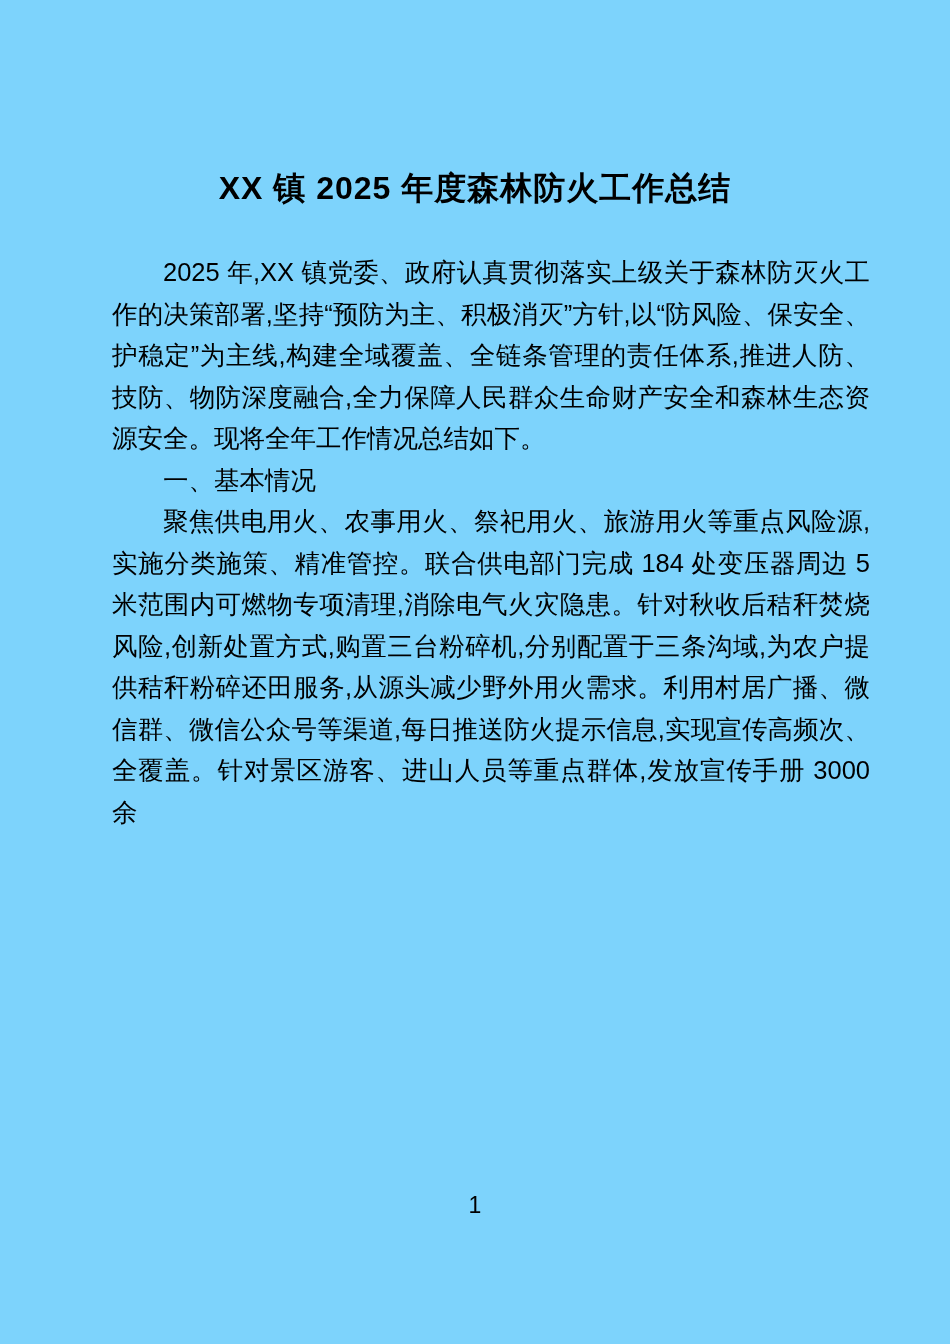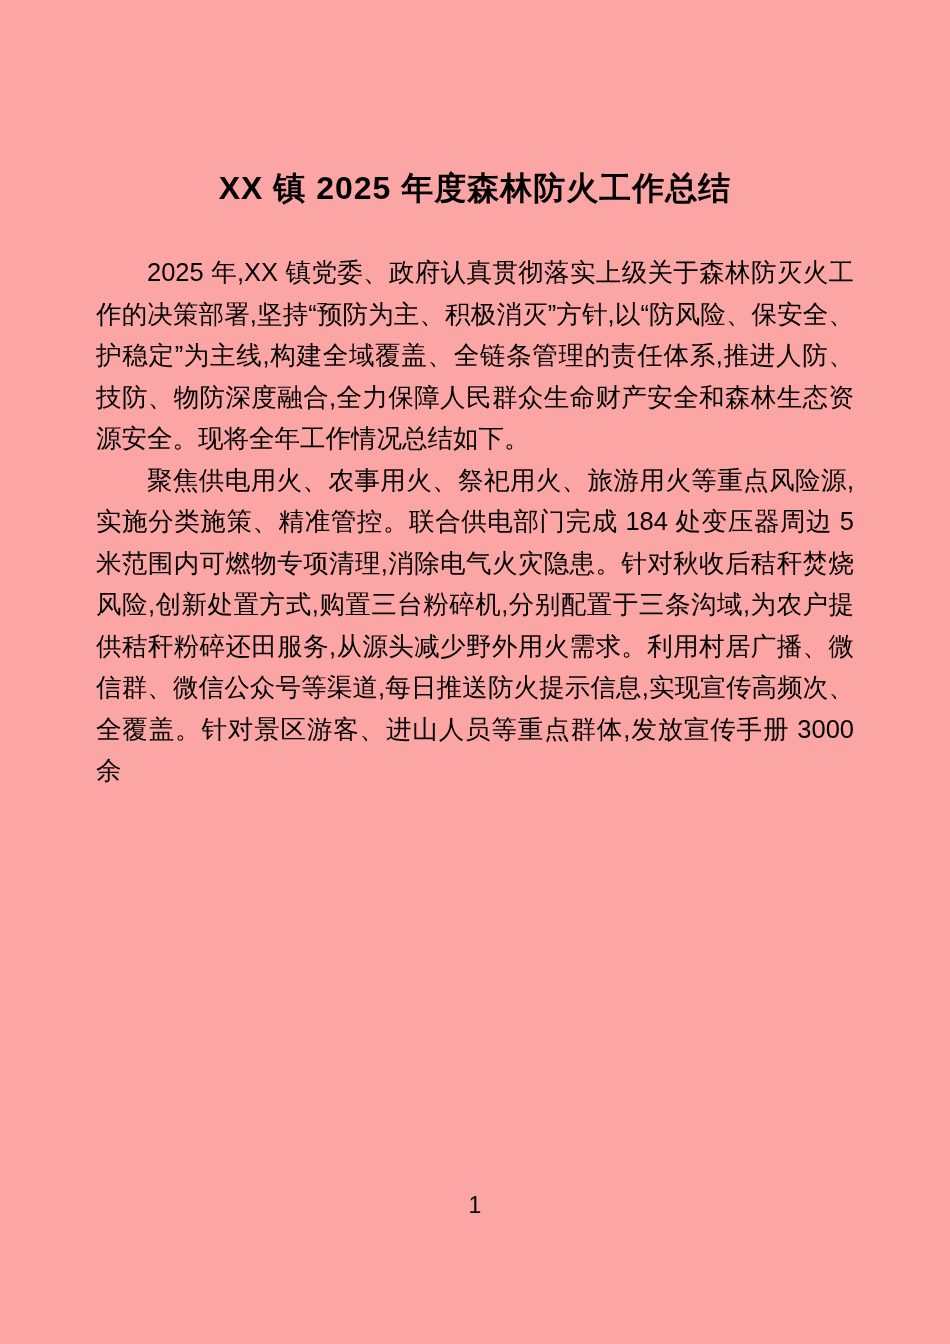--- a/index.html
+++ b/index.html
@@ -9,21 +9,21 @@
   }
   body {
     font-family: "Liberation Sans", sans-serif;
     color: #000000;
   }
   .page {
     position: relative;
     width: 950px;
     height: 1344px;
     margin: 0 auto;
-    background: #fca5a5;
+    background: #7dd3fc;
     box-sizing: border-box;
     padding: 0;
     overflow: hidden;
   }
   .content {
     position: absolute;
     left: 96px;
     top: 0;
     width: 758px;
     height: 1344px;
@@ -37,21 +37,21 @@
     letter-spacing: 1px;
     line-height: 1.3;
     position: absolute;
     top: 168px;
     left: 0;
     width: 758px;
   }
   .body-text {
     position: absolute;
     top: 252px;
-    left: 0;
+    left: 16px;
     width: 758px;
   }
   p.para {
     margin: 0;
     padding: 0;
     font-size: 25.5px;
     line-height: 41.5px;
     text-align: justify;
     text-justify: inter-ideograph;
     text-indent: 51px;
@@ -70,18 +70,19 @@
 </head>
 <body>
 
 <div class="page">
   <div class="content">
 
     <h1 class="doc-title">XX 镇 2025 年度森林防火工作总结</h1>
 
     <div class="body-text">
       <p class="para">2025 年,XX 镇党委、政府认真贯彻落实上级关于森林防灭火工作的决策部署,坚持“预防为主、积极消灭”方针,以“防风险、保安全、护稳定”为主线,构建全域覆盖、全链条管理的责任体系,推进人防、技防、物防深度融合,全力保障人民群众生命财产安全和森林生态资源安全。现将全年工作情况总结如下。</p>
+      <p class="para">一、基本情况</p>
       <p class="para">聚焦供电用火、农事用火、祭祀用火、旅游用火等重点风险源,实施分类施策、精准管控。联合供电部门完成 184 处变压器周边 5 米范围内可燃物专项清理,消除电气火灾隐患。针对秋收后秸秆焚烧风险,创新处置方式,购置三台粉碎机,分别配置于三条沟域,为农户提供秸秆粉碎还田服务,从源头减少野外用火需求。利用村居广播、微信群、微信公众号等渠道,每日推送防火提示信息,实现宣传高频次、全覆盖。针对景区游客、进山人员等重点群体,发放宣传手册 3000 余</p>
     </div>
 
     <div class="page-number">1</div>
   </div>
 </div>
 
 </body></html>

